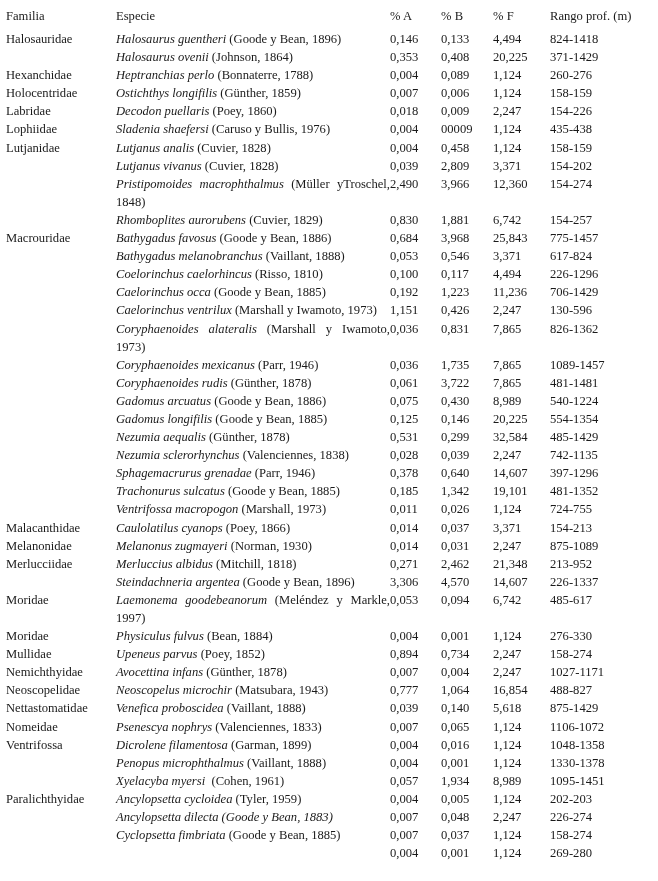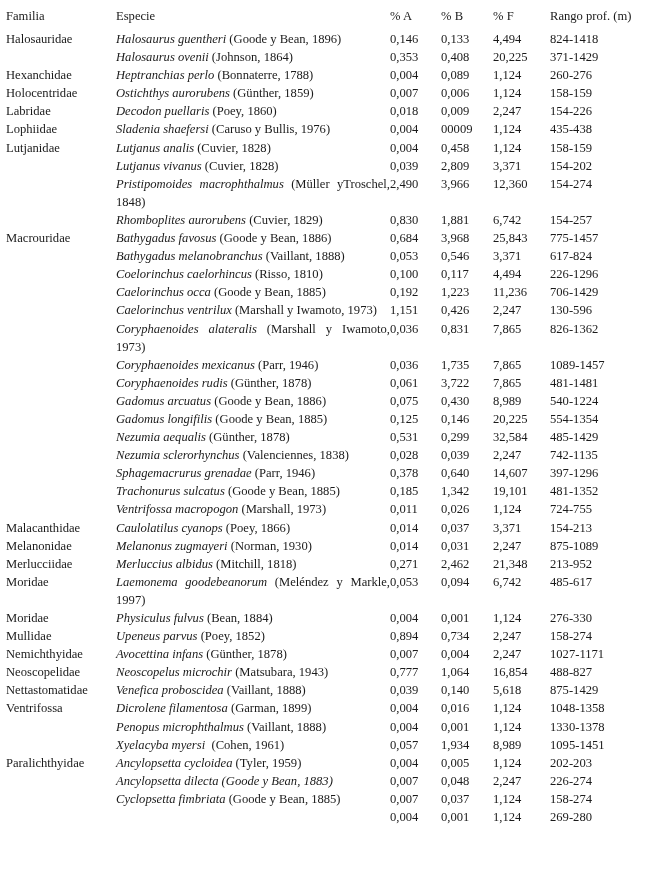--- a/index.html
+++ b/index.html
@@ -58,21 +58,21 @@
       <tr>
         <td>Hexanchidae</td>
         <td class="sp"><i>Heptranchias perlo</i><span style="white-space: pre-wrap;"> (Bonnaterre, 1788)</span></td>
         <td>0,004</td>
         <td>0,089</td>
         <td>1,124</td>
         <td>260-276</td>
       </tr>
       <tr>
         <td>Holocentridae</td>
-        <td class="sp"><i>Ostichthys aurorubens</i><span style="white-space: pre-wrap;"> (Günther, 1859)</span></td>
+        <td class="sp"><i>Ostichthys longifilis</i><span style="white-space: pre-wrap;"> (Günther, 1859)</span></td>
         <td>0,007</td>
         <td>0,006</td>
         <td>1,124</td>
         <td>158-159</td>
       </tr>
       <tr>
         <td>Labridae</td>
         <td class="sp"><i>Decodon puellaris</i><span style="white-space: pre-wrap;"> (Poey, 1860)</span></td>
         <td>0,018</td>
         <td>0,009</td>
@@ -257,20 +257,28 @@
       </tr>
       <tr>
         <td>Merlucciidae</td>
         <td class="sp"><i>Merluccius albidus</i><span style="white-space: pre-wrap;"> (Mitchill, 1818)</span></td>
         <td>0,271</td>
         <td>2,462</td>
         <td>21,348</td>
         <td>213-952</td>
       </tr>
       <tr>
+        <td></td>
+        <td class="sp"><i>Steindachneria argentea</i><span style="white-space: pre-wrap;"> (Goode y Bean, 1896)</span></td>
+        <td>3,306</td>
+        <td>4,570</td>
+        <td>14,607</td>
+        <td>226-1337</td>
+      </tr>
+      <tr>
         <td>Moridae</td>
         <td class="sp"><i>Laemonema goodebeanorum</i><span style="white-space: pre-wrap;"> (Meléndez y Markle, 1997)</span></td>
         <td>0,053</td>
         <td>0,094</td>
         <td>6,742</td>
         <td>485-617</td>
       </tr>
       <tr>
         <td>Moridae</td>
         <td class="sp"><i>Physiculus fulvus</i><span style="white-space: pre-wrap;"> (Bean, 1884)</span></td>
@@ -305,20 +313,28 @@
       </tr>
       <tr>
         <td>Nettastomatidae</td>
         <td class="sp"><i>Venefica proboscidea</i><span style="white-space: pre-wrap;"> (Vaillant, 1888)</span></td>
         <td>0,039</td>
         <td>0,140</td>
         <td>5,618</td>
         <td>875-1429</td>
       </tr>
       <tr>
+        <td>Nomeidae</td>
+        <td class="sp"><i>Psenescya nophrys</i><span style="white-space: pre-wrap;"> (Valenciennes, 1833)</span></td>
+        <td>0,007</td>
+        <td>0,065</td>
+        <td>1,124</td>
+        <td>1106-1072</td>
+      </tr>
+      <tr>
         <td>Ventrifossa</td>
         <td class="sp"><i>Dicrolene filamentosa</i><span style="white-space: pre-wrap;"> (Garman, 1899)</span></td>
         <td>0,004</td>
         <td>0,016</td>
         <td>1,124</td>
         <td>1048-1358</td>
       </tr>
       <tr>
         <td></td>
         <td class="sp"><i>Penopus microphthalmus</i><span style="white-space: pre-wrap;"> (Vaillant, 1888)</span></td>

